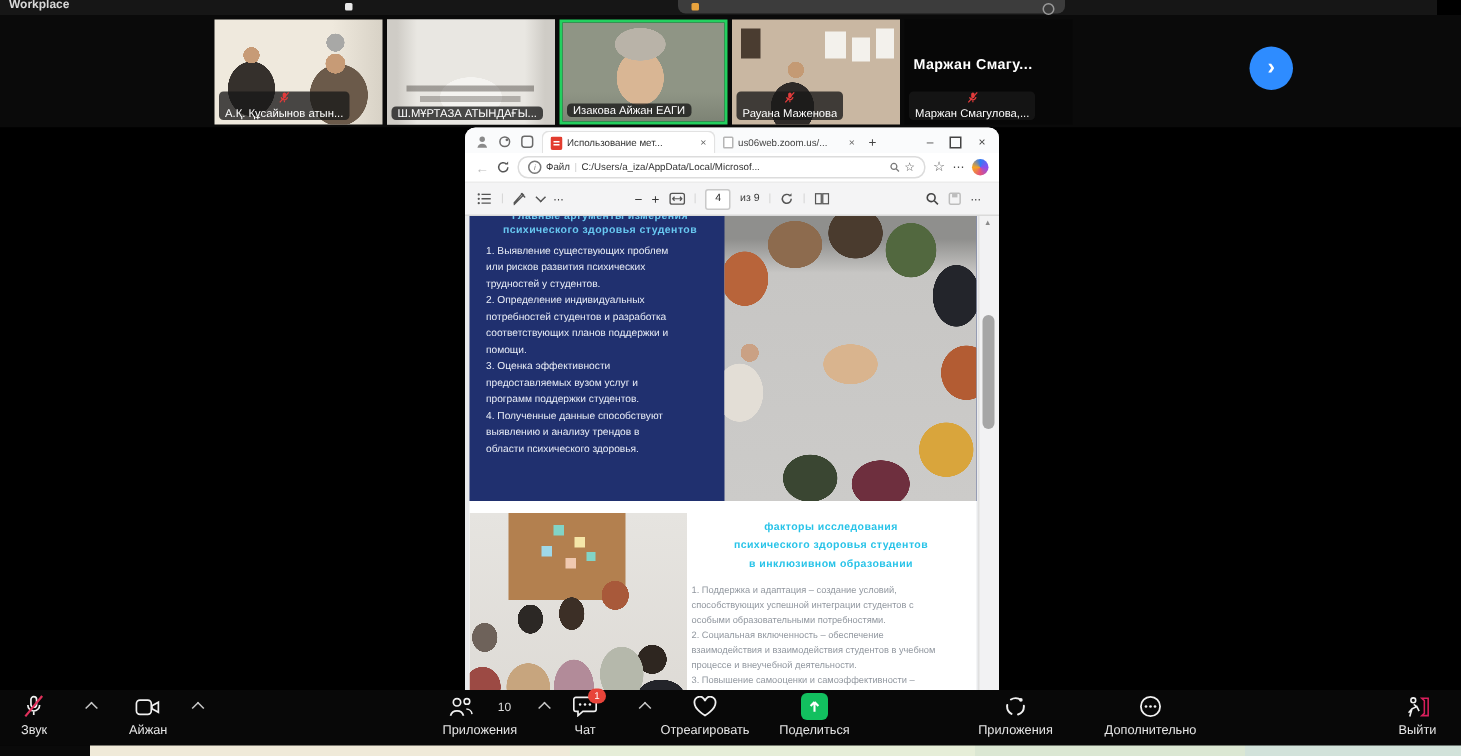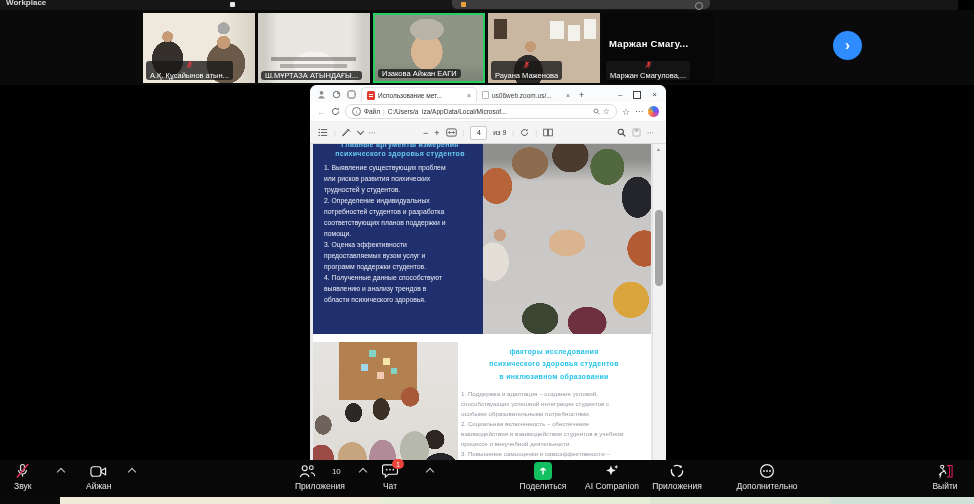--- a/index.html
+++ b/index.html
@@ -445,41 +445,40 @@
         <circle cx="5" cy="6" r="0.9" fill="#f0f0f0"></circle>
           <circle cx="8.5" cy="6" r="0.9" fill="#f0f0f0"></circle>
           <circle cx="12" cy="6" r="0.9" fill="#f0f0f0"></circle>
       </svg>
       <span class="badge">1</span>
     </span>
     <span class="lbl">Чат</span>
   </div>
   <span class="chevU" style="left:427px"></span>
 
+  <div class="zbtn" style="left:428px;width:84px">
+    <span class="icn">
+      <svg width="16" height="14" viewBox="0 0 16 14">
+        <path d="M8 13S1 8.8 1 4.6A3.4 3.4 0 0 1 8 3.4 3.4 3.4 0 0 1 15 4.6C15 8.8 8 13 8 13z" fill="none" stroke="#f0f0f0" stroke-width="1.2"></path>
+      </svg>
+    </span>
+    <span class="lbl">Отреагировать</span>
+  </div>
 
   <div class="zbtn" style="left:516px;width:54px">
     <span class="icn">
       <span class="sharebox">
         <svg width="10" height="10" viewBox="0 0 10 10">
             <path d="M5 8.5V2M5 2 2.4 4.6M5 2l2.6 2.6" fill="none" stroke="#fff" stroke-width="1.4"></path>
           </svg>
       </span>
     </span>
     <span class="lbl">Поделиться</span>
   </div>
 
-  <div class="zbtn" style="left:572px;width:80px">
-    <span class="icn">
-      <svg width="16" height="16" viewBox="0 0 16 16">
-        <path d="M7 2.5 8.4 6l3.5 1.4-3.5 1.4L7 12.3 5.6 8.8 2.1 7.4 5.6 6z" fill="#f0f0f0"></path>
-        <path d="M12.2 1.8l.6 1.5 1.5.6-1.5.6-.6 1.5-.6-1.5-1.5-.6 1.5-.6z" fill="#f0f0f0"></path>
-      </svg>
-    </span>
-    <span class="lbl">AI Companion</span>
-  </div>
 
   <div class="zbtn" style="left:642px;width:70px">
     <span class="icn">
       <svg width="16" height="16" viewBox="0 0 16 16">
         <circle cx="8" cy="8" r="5.6" fill="none" stroke="#f0f0f0" stroke-width="1.3" stroke-dasharray="7 4.5" stroke-linecap="round"></circle>
         <circle cx="11.6" cy="3.6" r="1.2" fill="#f0f0f0"></circle>
       </svg>
     </span>
     <span class="lbl">Приложения</span>
   </div>

